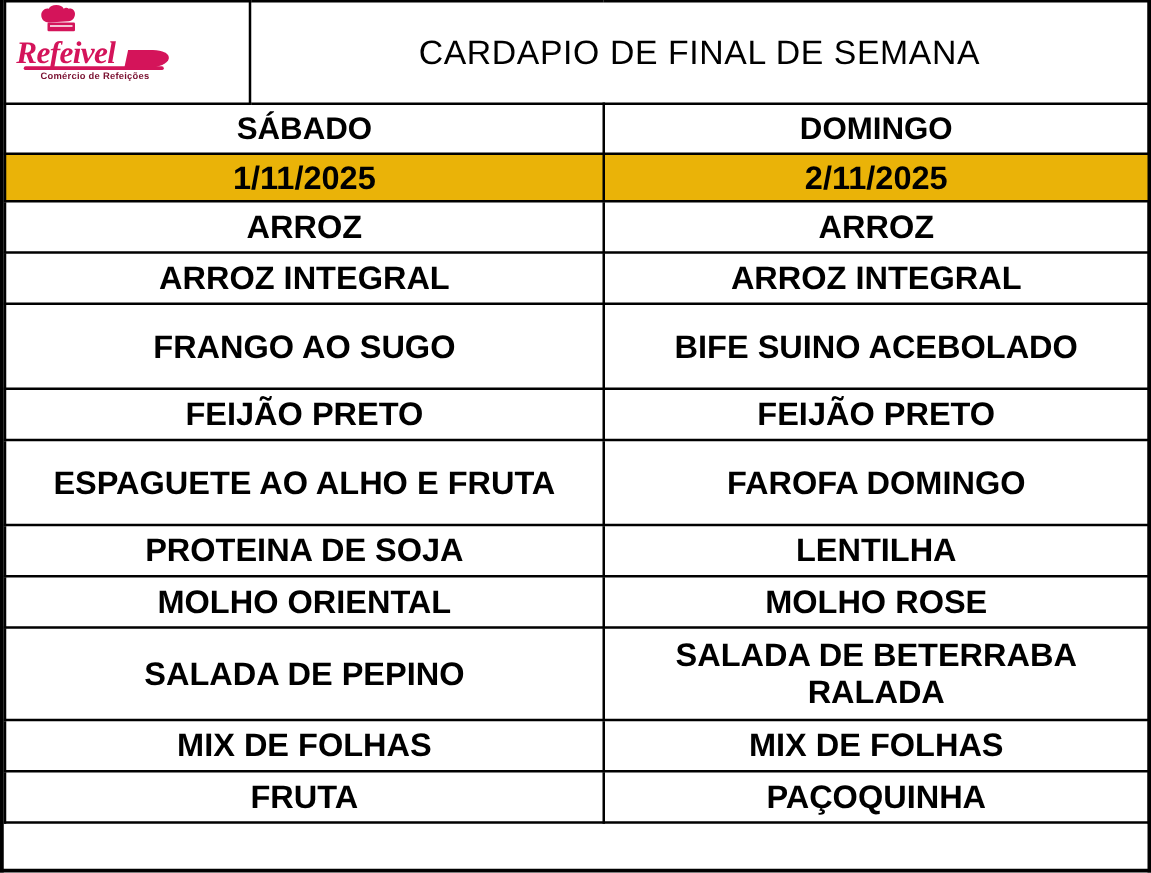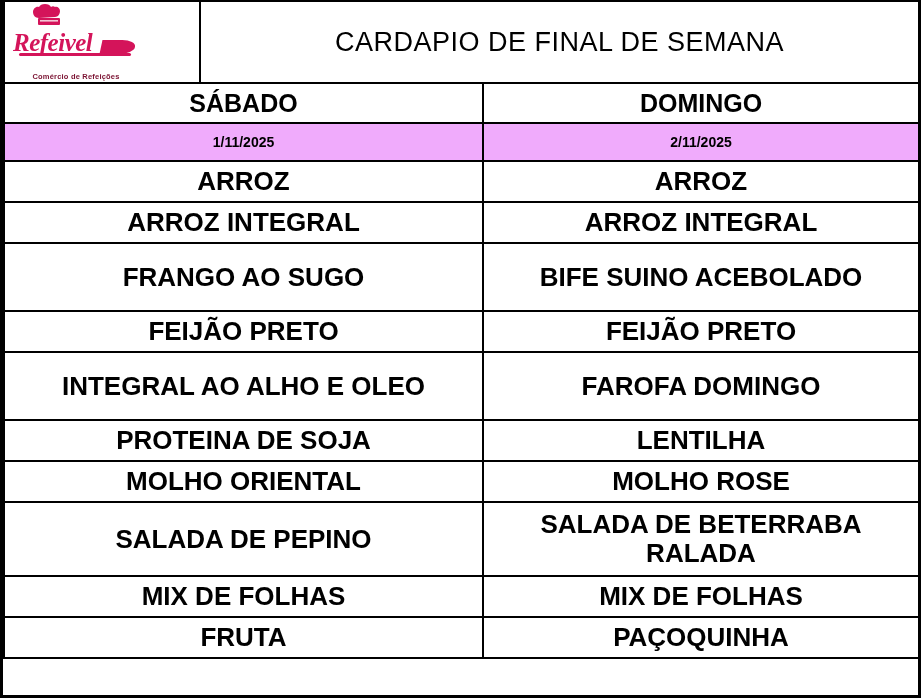--- a/index.html
+++ b/index.html
@@ -84,21 +84,21 @@
     font-weight: bold;
     font-size: 25px;
     color: #d4145a;
     letter-spacing: -0.5px;
     text-align: left;
     line-height: 1;
   }
   .brand-sub {
     position: absolute;
     left: 4px;
-    top: 68px;
+    top: 52px;
     width: 118px;
     font-size: 7.5px;
     font-weight: bold;
     color: #7a1030;
     text-align: center;
     letter-spacing: 0.2px;
   }
   .brand-bar {
     position: absolute;
     left: 6px;
@@ -119,23 +119,23 @@
     transform: skewX(-12deg);
   }
   
   .day-row td {
     font-size: 25px;
     font-weight: bold;
     height: 38px;
   }
   
   .date-row td {
-    background: #f0abfc;
+    background: #eab308;
     color: #26547c;
-    font-size: 14px;
+    font-size: 26px;
     font-weight: bold;
     height: 36px;
   }
   
   .item-row td {
     font-size: 26px;
     font-weight: bold;
     height: 39px;
     line-height: 1.1;
   }
@@ -199,21 +199,21 @@
       </tr>
       <tr class="item-row tall">
         <td colspan="2">FRANGO AO SUGO</td>
         <td>BIFE SUINO ACEBOLADO</td>
       </tr>
       <tr class="item-row">
         <td colspan="2">FEIJÃO PRETO</td>
         <td>FEIJÃO PRETO</td>
       </tr>
       <tr class="item-row tall">
-        <td colspan="2">INTEGRAL AO ALHO E OLEO</td>
+        <td colspan="2">ESPAGUETE AO ALHO E FRUTA</td>
         <td>FAROFA DOMINGO</td>
       </tr>
       <tr class="item-row">
         <td colspan="2">PROTEINA DE SOJA</td>
         <td>LENTILHA</td>
       </tr>
       <tr class="item-row gray">
         <td colspan="2">MOLHO ORIENTAL</td>
         <td>MOLHO ROSE</td>
       </tr>

